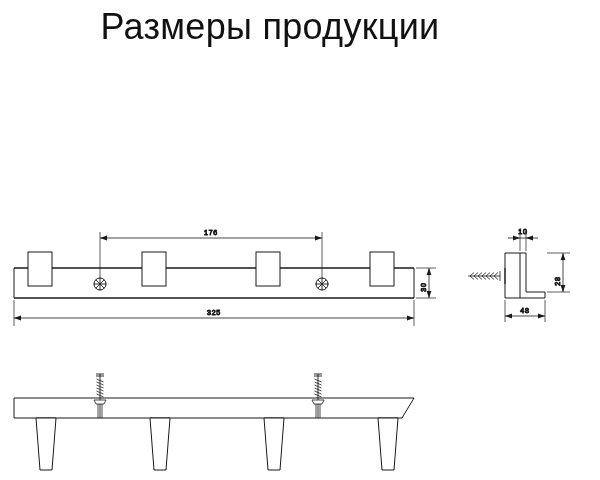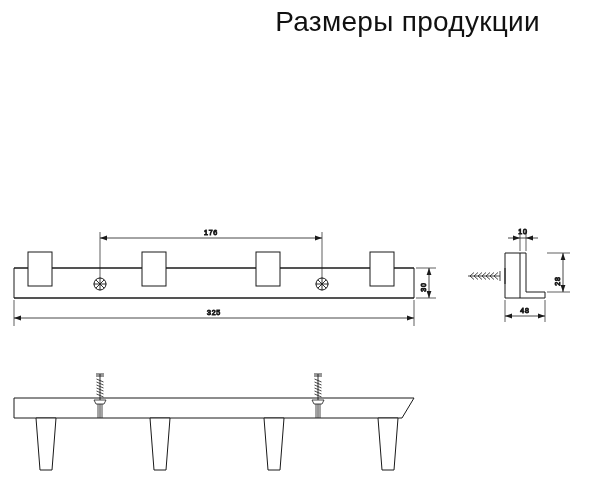--- a/index.html
+++ b/index.html
@@ -17,22 +17,22 @@
   #root {
     position: relative;
     width: 600px;
     height: 480px;
   }
   #title {
     position: absolute;
     top: 6px;
     left: 0;
     width: 540px;
-    text-align: right;
-    font-size: 28px;
+    text-align: center;
+    font-size: 36px;
     font-weight: 400;
     letter-spacing: 0.3px;
     color: #111111;
   }
   #drawing {
     position: absolute;
     top: 0;
     left: 0;
   }
   .dim-text {

